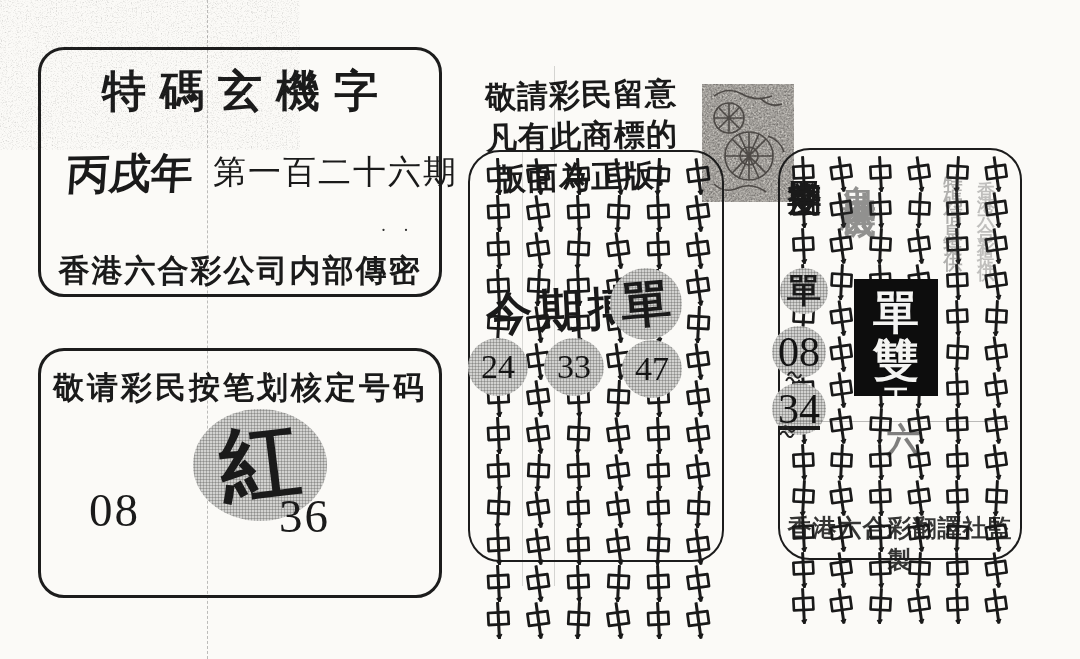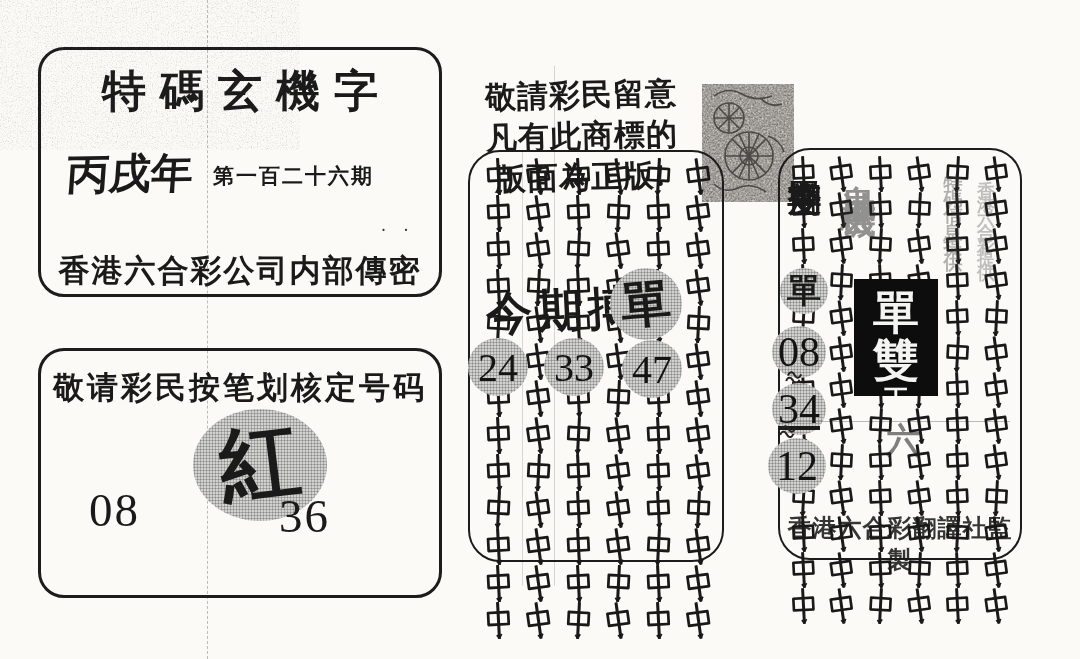--- a/index.html
+++ b/index.html
@@ -18,21 +18,21 @@
   .box{position:absolute;border:3px solid #1c1c1c;border-radius:26px;background:transparent;}
   .box-tl{left:38px;top:47px;width:398px;height:244px;}
   .box-bl{left:38px;top:348px;width:398px;height:244px;}
   .box-mid{left:468px;top:150px;width:252px;height:408px;border-width:2.5px;border-radius:32px;}
   .box-right{left:778px;top:148px;width:240px;height:408px;border-width:2.5px;border-radius:32px;}
 
   
   .tl-title{position:absolute;top:12px;left:0;right:0;text-align:center;font-size:44px;font-weight:700;letter-spacing:14px;text-indent:14px;}
   .tl-row{position:absolute;top:96px;left:26px;white-space:nowrap;}
   .tl-year{display:inline-block;font-size:42px;font-weight:800;transform:skewX(-5deg) rotate(-1deg);}
-  .tl-issue{font-size:21px;font-weight:700;margin-left:16px;vertical-align:5px;letter-spacing:2px;}
+  .tl-issue{font-size:33px;font-weight:400;margin-left:16px;vertical-align:5px;letter-spacing:2px;}
   .tl-accuracy{position:absolute;top:158px;left:0;right:0;text-align:center;font-size:31px;font-weight:600;}
   .tl-dots{position:absolute;top:170px;right:24px;font-size:18px;letter-spacing:6px;color:#333;}
   .tl-source{position:absolute;top:200px;left:0;right:0;text-align:center;font-size:31px;font-weight:600;letter-spacing:2px;}
 
   
   .bl-header{position:absolute;top:16px;left:0;right:0;text-align:center;font-size:31px;font-weight:700;letter-spacing:3px;}
   .halftone{
     background-color:#d2d2d0;
     background-image:radial-gradient(#8d8d8b 0.9px, rgba(0,0,0,0) 1.15px);
     background-size:3px 3px;
@@ -57,21 +57,21 @@
   .grid-right{inset:6px 4px 4px 4px;grid-template-columns:repeat(6,1fr);grid-template-rows:repeat(13,1fr);}
   .cell{display:flex;align-items:center;justify-content:center;}
   .zh{width:27px;height:37px;stroke:#191919;}
   .grid-right .zh{width:25px;height:36px;}
   .cell:nth-child(2n) .zh{transform:rotate(-8deg);}
   .cell:nth-child(2n+1) .zh{transform:rotate(-3deg);}
   .cell:nth-child(5n) .zh{transform:rotate(3deg);}
 
   
   .circle{position:absolute;border-radius:50%;display:flex;align-items:center;justify-content:center;}
-  .circle .num{font-size:40px;font-weight:500;color:#141414;}
+  .circle .num{font-size:34px;font-weight:500;color:#141414;}
 
   
   .mid-overlay{position:absolute;left:16px;top:128px;font-size:46px;font-weight:800;letter-spacing:5px;white-space:nowrap;transform:rotate(-3deg);}
   .dan-mid{left:140px;top:116px;width:72px;height:72px;}
   .dan-mid .zhch{font-size:50px;font-weight:800;transform:rotate(-5deg);}
   .num-mid{width:60px;height:58px;}
   .n24{left:-2px;top:186px;}
   .n33{left:74px;top:186px;}
   .n47{left:152px;top:188px;}
 
@@ -973,23 +973,20 @@
       <span class="zhch">單</span>
     </div>
     <div class="circle halftone num-right rn08">
       <span class="num">08</span>
     </div>
     <span class="squig squig1">≈</span>
     <div class="circle halftone num-right rn34">
       <span class="num">34</span>
     </div>
     <span class="squig squig2">≈</span>
-    <div class="circle halftone num-right rn12">
-      <span class="num">12</span>
-    </div>
 
     <div class="ghost vtext">鬼神玄機</div>
 
     <div class="black-panel">
       <span class="wch">單</span>
       <span class="wch">雙</span>
       <span class="wch wch-sm">王</span>
     </div>
 
     <span class="faint-six">六</span>

